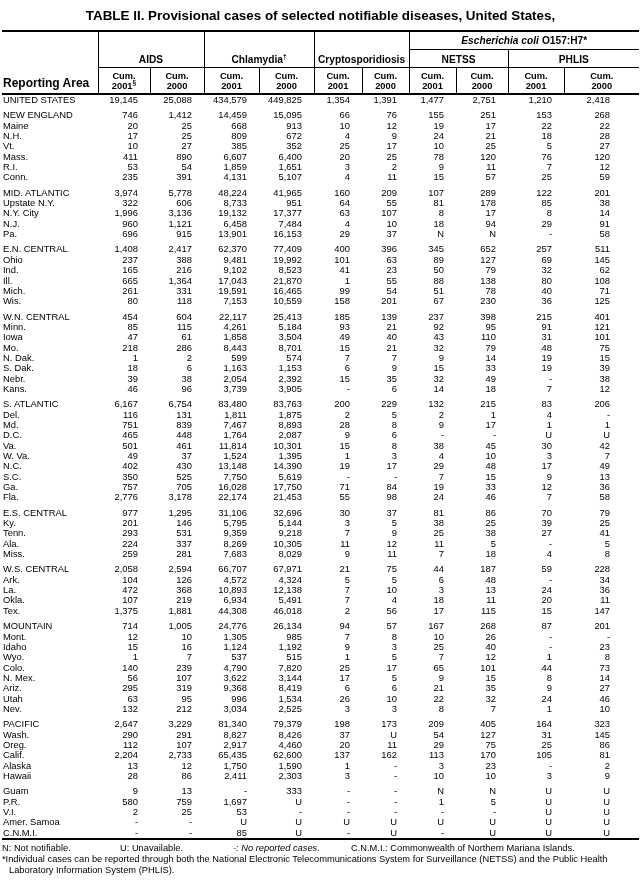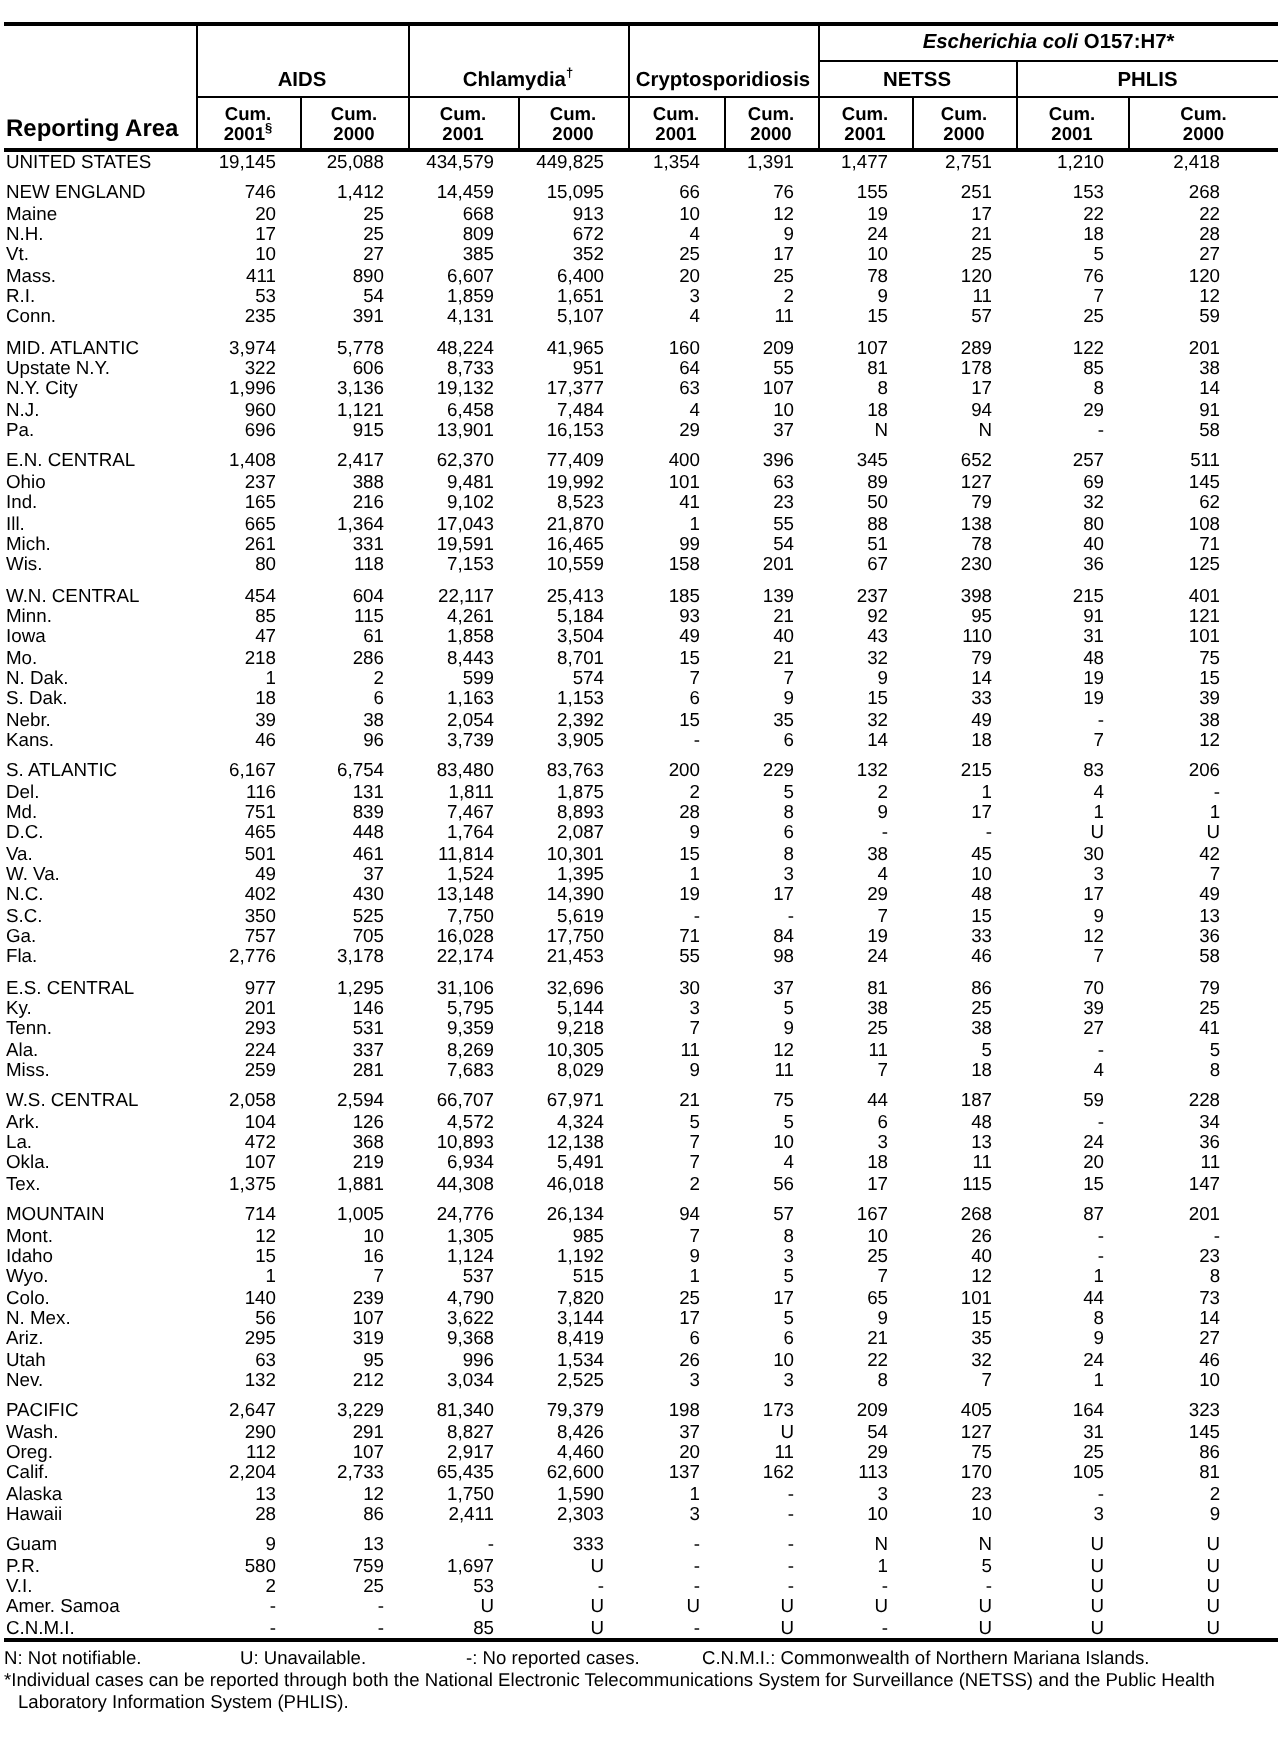--- a/index.html
+++ b/index.html
@@ -26,29 +26,30 @@
   tbody td { font-size:9.4px; line-height:10.35px; padding:0; white-space:nowrap; overflow:hidden; }
   tbody td.area { text-align:left; padding-left:1px; }
   tbody td.num { text-align:right; padding-right:12px; }
   tbody td.num:last-child { padding-right:29px; }
   tbody tr.sec-start td { padding-top:5px; }
   tbody tr:last-child td { border-bottom:2px solid #000000; padding-bottom:0; }
   .footnotes { margin-top:3px; font-size:9.3px; line-height:10.8px; }
   .legend span { display:inline-block; }
   .legend .l1 { width:118px; }
   .legend .l2 { width:113px; }
-  .legend .l3 { width:118px; }
+  .legend .l3 { width:118px;font-style:italic; }
   .fn { padding-left:7px; text-indent:-7px; margin:0; }
 </style>
 </head>
 <body>
 
 <div class="page">
 
   <div class="title">
+    <div>TABLE II. Provisional cases of selected notifiable diseases, United States,</div>
   </div>
 
   <table>
     <colgroup>
       <col style="width:96px">
         <col style="width:52px">
         <col style="width:54px">
       <col style="width:55px">
         <col style="width:55px">
         <col style="width:48px">

